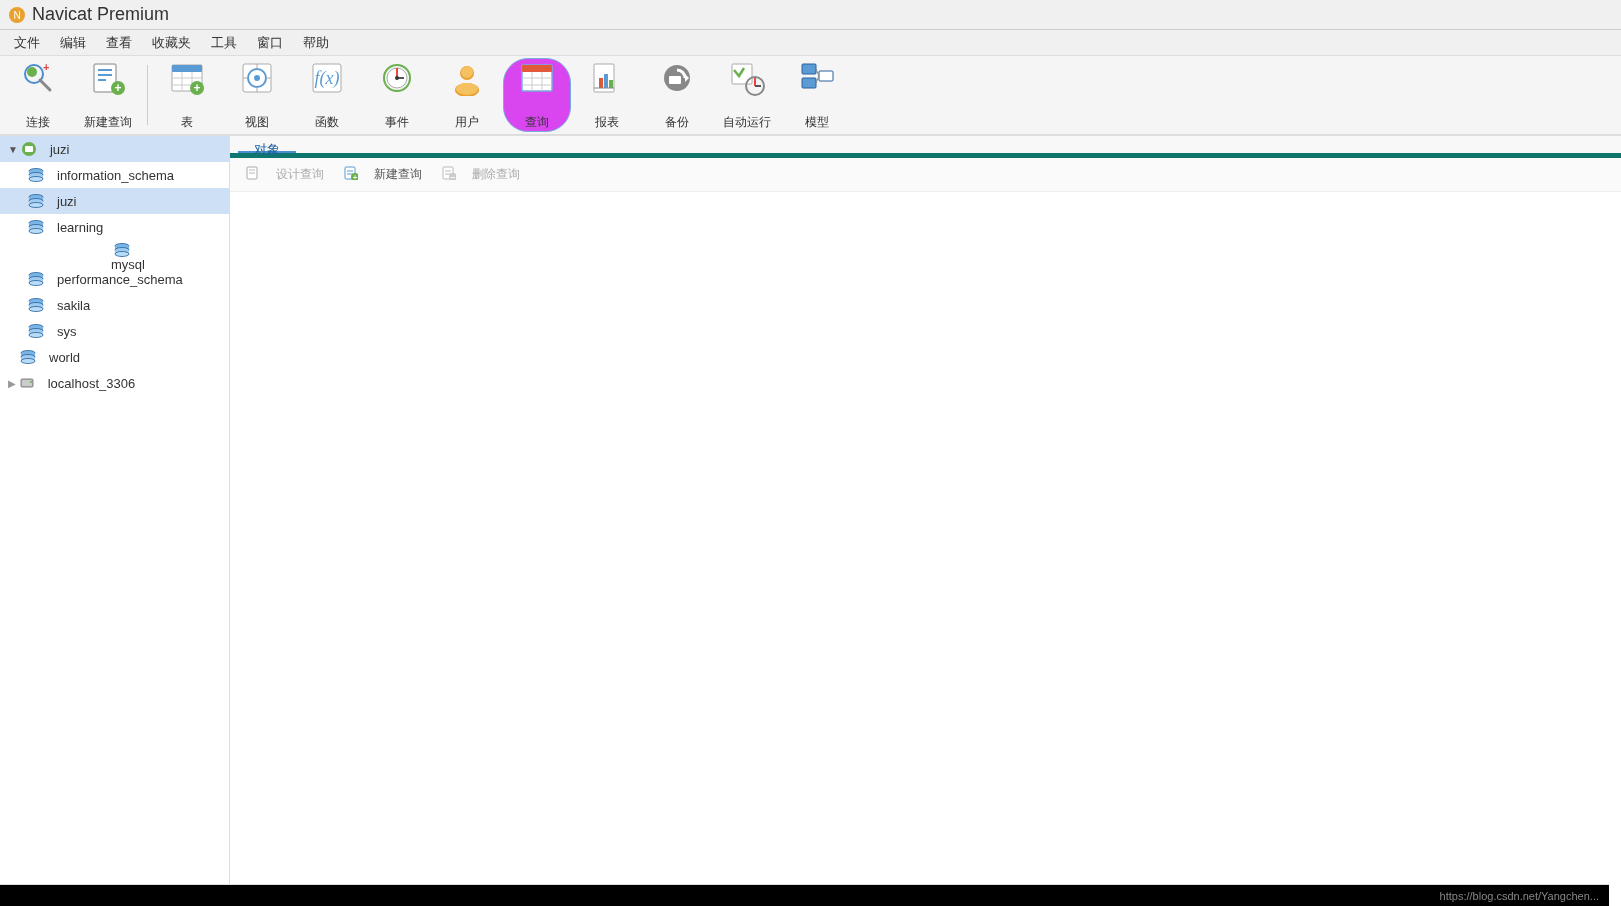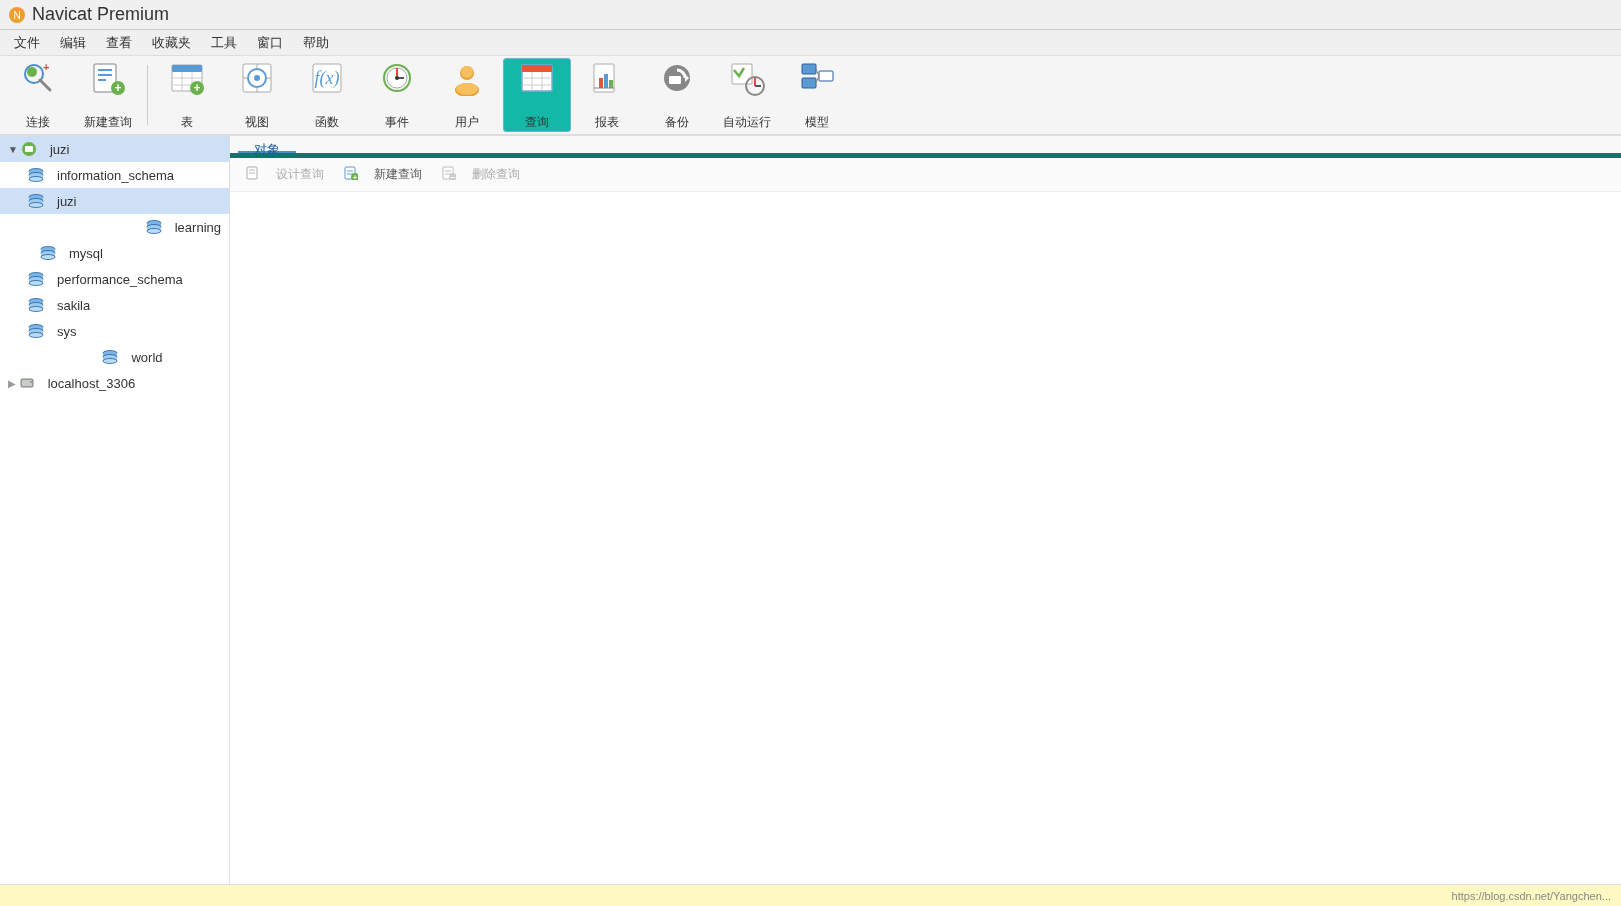--- a/index.html
+++ b/index.html
@@ -55,21 +55,21 @@
       width: 68px;
       height: 74px;
       padding: 4px 4px;
       cursor: pointer;
       border: 1px solid transparent;
       border-radius: 3px;
       font-size: 12px;
       color: #333;
       position: relative;
     }
-    .toolbar-btn.active { background: #14b8a6; border-color: #7aabdf; }
+    .toolbar-btn.active { background: #d946ef; border-color: #7aabdf; border-radius: 25px; }
     .toolbar-btn .btn-icon {
       width: 40px; height: 40px;
       display: flex; align-items: center; justify-content: center;
       margin-bottom: 2px;
     }
     .toolbar-btn .btn-label { font-size: 12px; margin-top: 16px; }
 
     .toolbar-separator {
       width: 1px; height: 60px; background: #ccc; margin: 0 3px;
     }
@@ -146,32 +146,32 @@
     .action-btn.disabled { color: #aaa; cursor: default; }
 
     #workspace {
       flex: 1;
       background: #fff;
     }
 
     
     #statusbar {
       height: 22px;
-      background: #fef9c3;
+      background: #000000;
       border-top: 1px solid #ddd;
       display: flex;
       align-items: center;
       justify-content: flex-end;
       padding: 0 10px;
       font-size: 11px;
       color: #888;
       position: absolute;
       bottom: 0;
       left: 0;
-      right: 0;
+      right: 12px;
     }
 
   </style>
 </head>
 <body>
 
 <div id="titlebar">
   <span class="app-icon">
     <svg width="18" height="18" viewBox="0 0 18 18">
       <circle cx="9" cy="9" r="8" fill="#e8a030"></circle>
@@ -387,34 +387,34 @@
           <ellipse cx="8" cy="3" rx="7" ry="2.5" fill="#7ab5e8" stroke="#2a6099" stroke-width="0.8"></ellipse>
           <rect x="1" y="3" width="14" height="4" fill="#7ab5e8"></rect>
           <ellipse cx="8" cy="7" rx="7" ry="2.5" fill="#9ecbf0" stroke="#2a6099" stroke-width="0.8"></ellipse>
           <rect x="1" y="7" width="14" height="4" fill="#9ecbf0"></rect>
           <ellipse cx="8" cy="11" rx="7" ry="2.5" fill="#b8ddf8" stroke="#2a6099" stroke-width="0.8"></ellipse>
         </svg>
       </span>
       <span class="tree-label">juzi</span>
     </div>
 
-    <div class="tree-item" style="padding-left: 28px; justify-content: flex-end;">
+    <div class="tree-item" style="padding-left: 28px;">
       <span class="tree-icon">
         <svg width="16" height="14" viewBox="0 0 16 14">
           <ellipse cx="8" cy="3" rx="7" ry="2.5" fill="#7ab5e8" stroke="#2a6099" stroke-width="0.8"></ellipse>
           <rect x="1" y="3" width="14" height="4" fill="#7ab5e8"></rect>
           <ellipse cx="8" cy="7" rx="7" ry="2.5" fill="#9ecbf0" stroke="#2a6099" stroke-width="0.8"></ellipse>
           <rect x="1" y="7" width="14" height="4" fill="#9ecbf0"></rect>
           <ellipse cx="8" cy="11" rx="7" ry="2.5" fill="#b8ddf8" stroke="#2a6099" stroke-width="0.8"></ellipse>
         </svg>
       </span>
       <span class="tree-label">learning</span>
     </div>
 
-    <div class="tree-item" style="padding-left: 40px;">
+    <div class="tree-item" style="padding-left: 27px; flex-direction: column;">
       <span class="tree-icon">
         <svg width="16" height="14" viewBox="0 0 16 14">
           <ellipse cx="8" cy="3" rx="7" ry="2.5" fill="#7ab5e8" stroke="#2a6099" stroke-width="0.8"></ellipse>
           <rect x="1" y="3" width="14" height="4" fill="#7ab5e8"></rect>
           <ellipse cx="8" cy="7" rx="7" ry="2.5" fill="#9ecbf0" stroke="#2a6099" stroke-width="0.8"></ellipse>
           <rect x="1" y="7" width="14" height="4" fill="#9ecbf0"></rect>
           <ellipse cx="8" cy="11" rx="7" ry="2.5" fill="#b8ddf8" stroke="#2a6099" stroke-width="0.8"></ellipse>
         </svg>
       </span>
       <span class="tree-label">mysql</span>
@@ -452,21 +452,21 @@
           <ellipse cx="8" cy="3" rx="7" ry="2.5" fill="#7ab5e8" stroke="#2a6099" stroke-width="0.8"></ellipse>
           <rect x="1" y="3" width="14" height="4" fill="#7ab5e8"></rect>
           <ellipse cx="8" cy="7" rx="7" ry="2.5" fill="#9ecbf0" stroke="#2a6099" stroke-width="0.8"></ellipse>
           <rect x="1" y="7" width="14" height="4" fill="#9ecbf0"></rect>
           <ellipse cx="8" cy="11" rx="7" ry="2.5" fill="#b8ddf8" stroke="#2a6099" stroke-width="0.8"></ellipse>
         </svg>
       </span>
       <span class="tree-label">sys</span>
     </div>
 
-    <div class="tree-item" style="padding-left: 44px; justify-content: center;">
+    <div class="tree-item" style="padding-left: 20px;">
       <span class="tree-icon">
         <svg width="16" height="14" viewBox="0 0 16 14">
           <ellipse cx="8" cy="3" rx="7" ry="2.5" fill="#7ab5e8" stroke="#2a6099" stroke-width="0.8"></ellipse>
           <rect x="1" y="3" width="14" height="4" fill="#7ab5e8"></rect>
           <ellipse cx="8" cy="7" rx="7" ry="2.5" fill="#9ecbf0" stroke="#2a6099" stroke-width="0.8"></ellipse>
           <rect x="1" y="7" width="14" height="4" fill="#9ecbf0"></rect>
           <ellipse cx="8" cy="11" rx="7" ry="2.5" fill="#b8ddf8" stroke="#2a6099" stroke-width="0.8"></ellipse>
         </svg>
       </span>
       <span class="tree-label">world</span>

